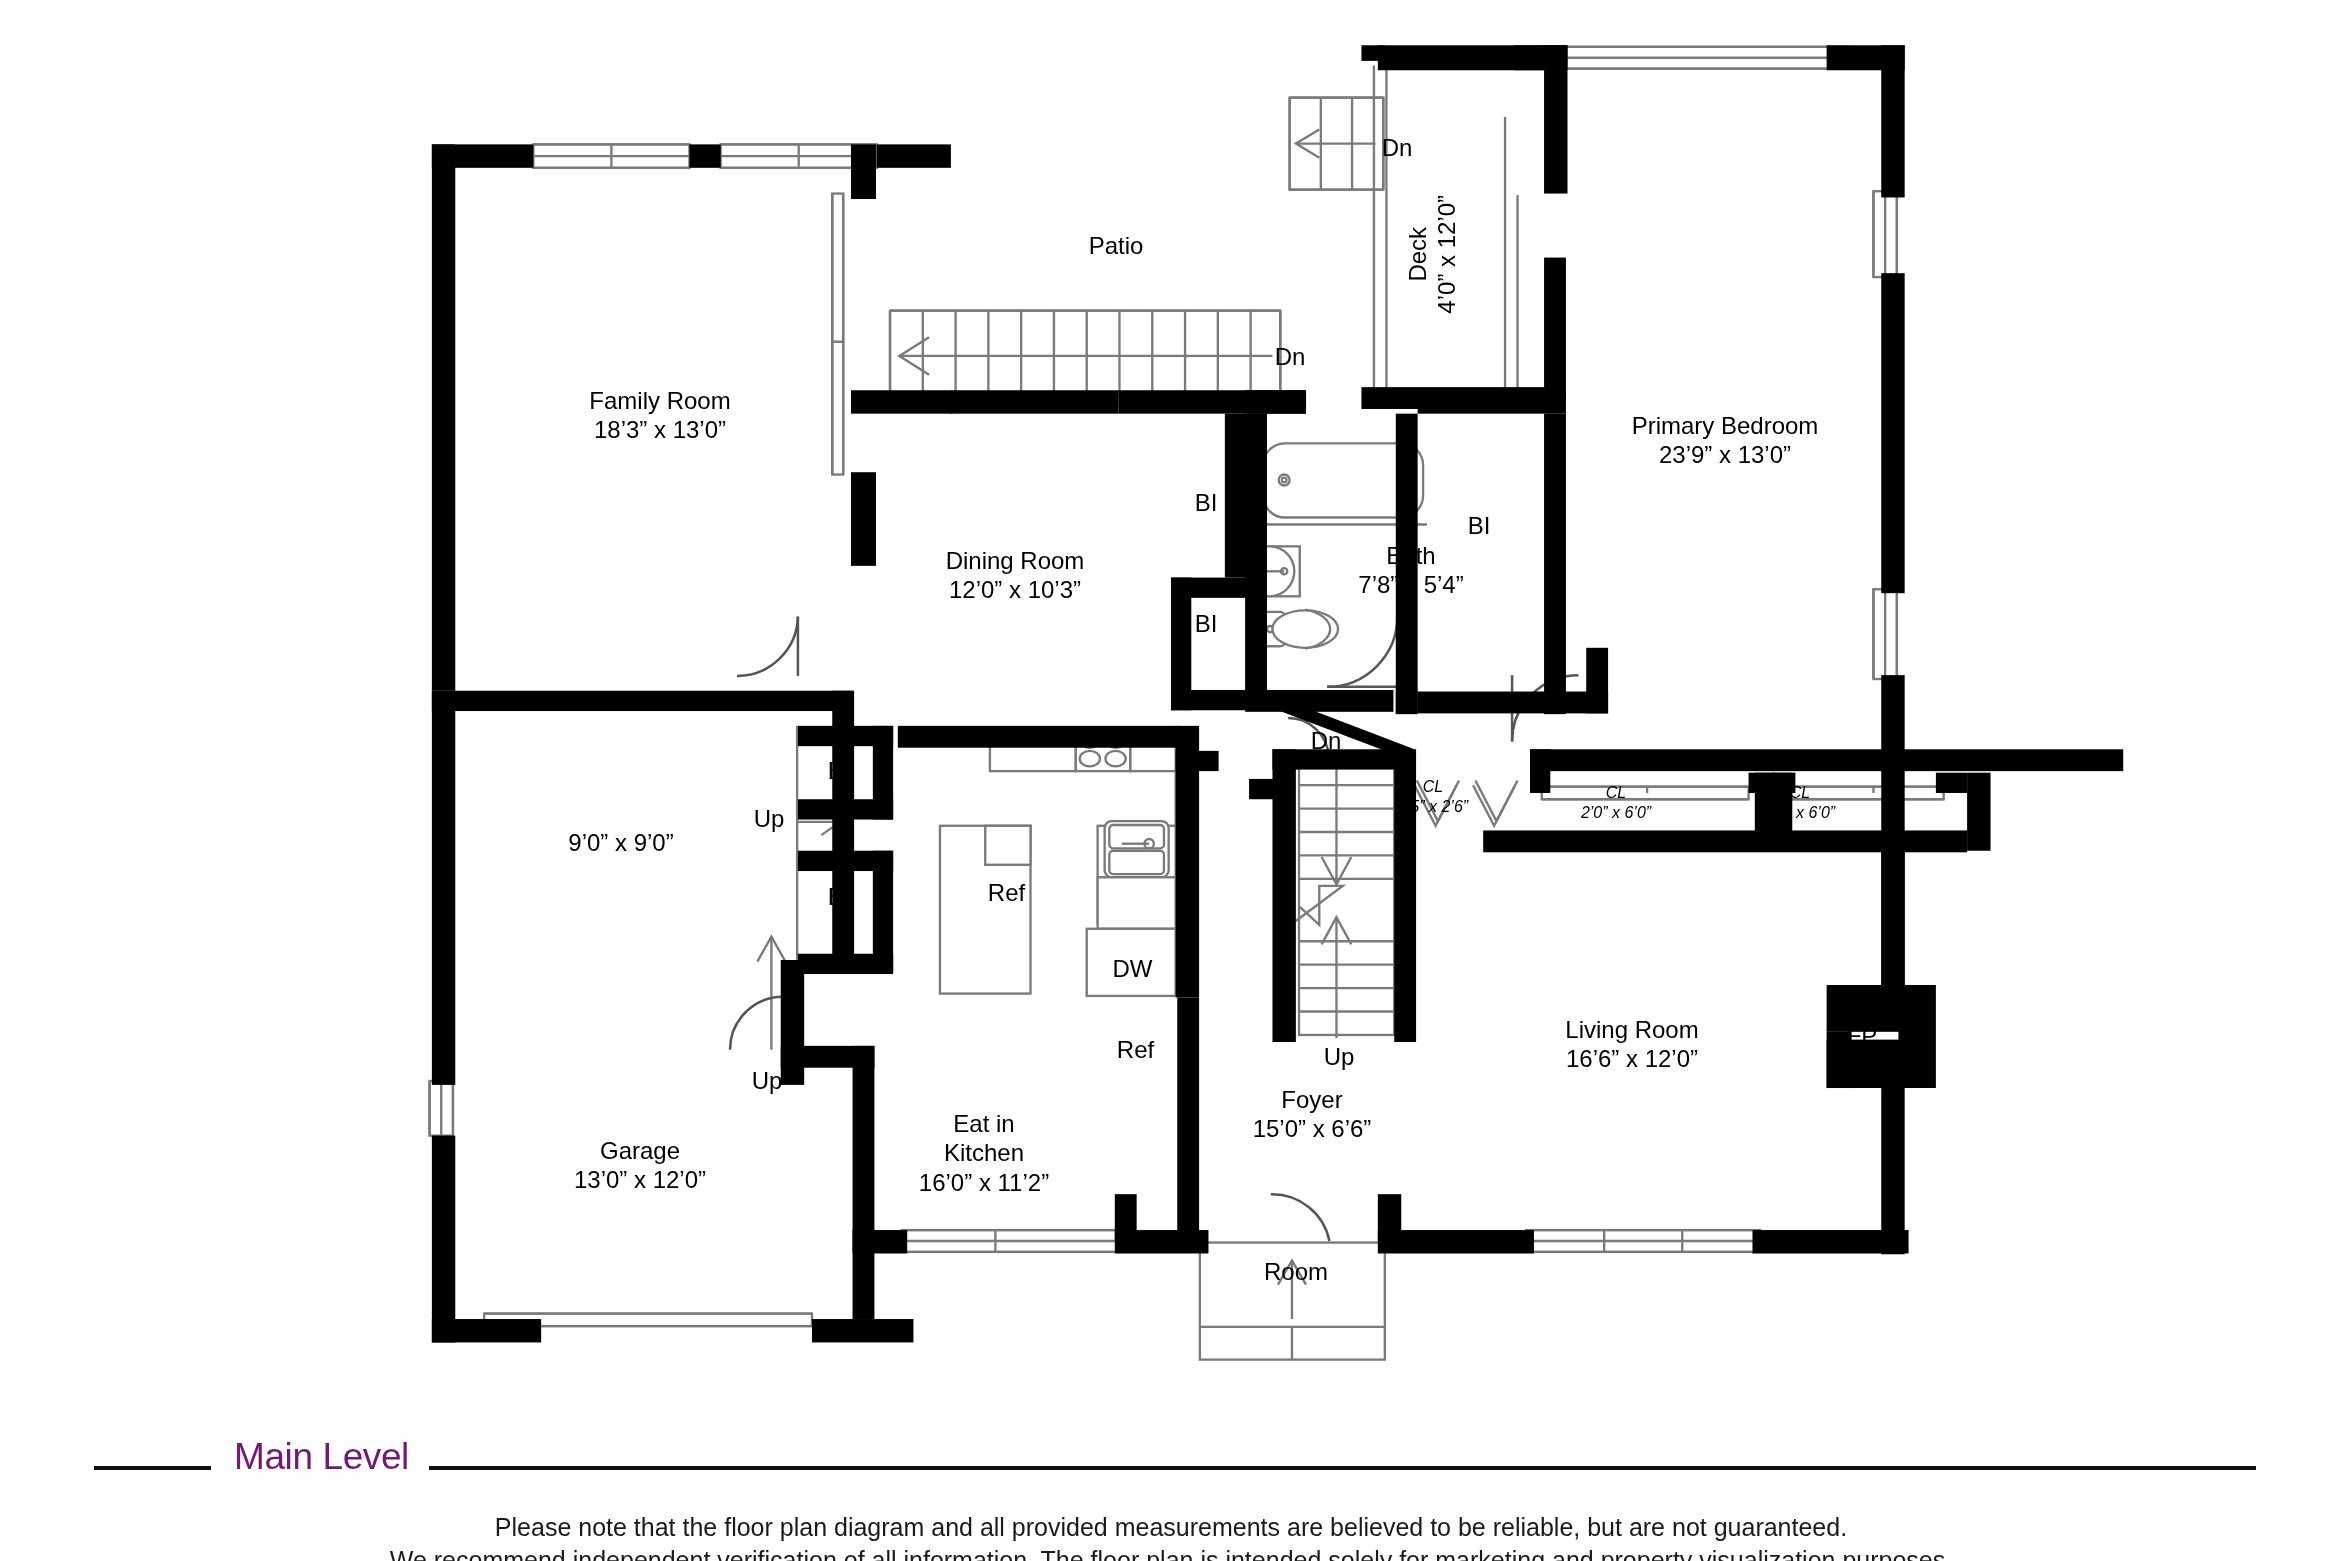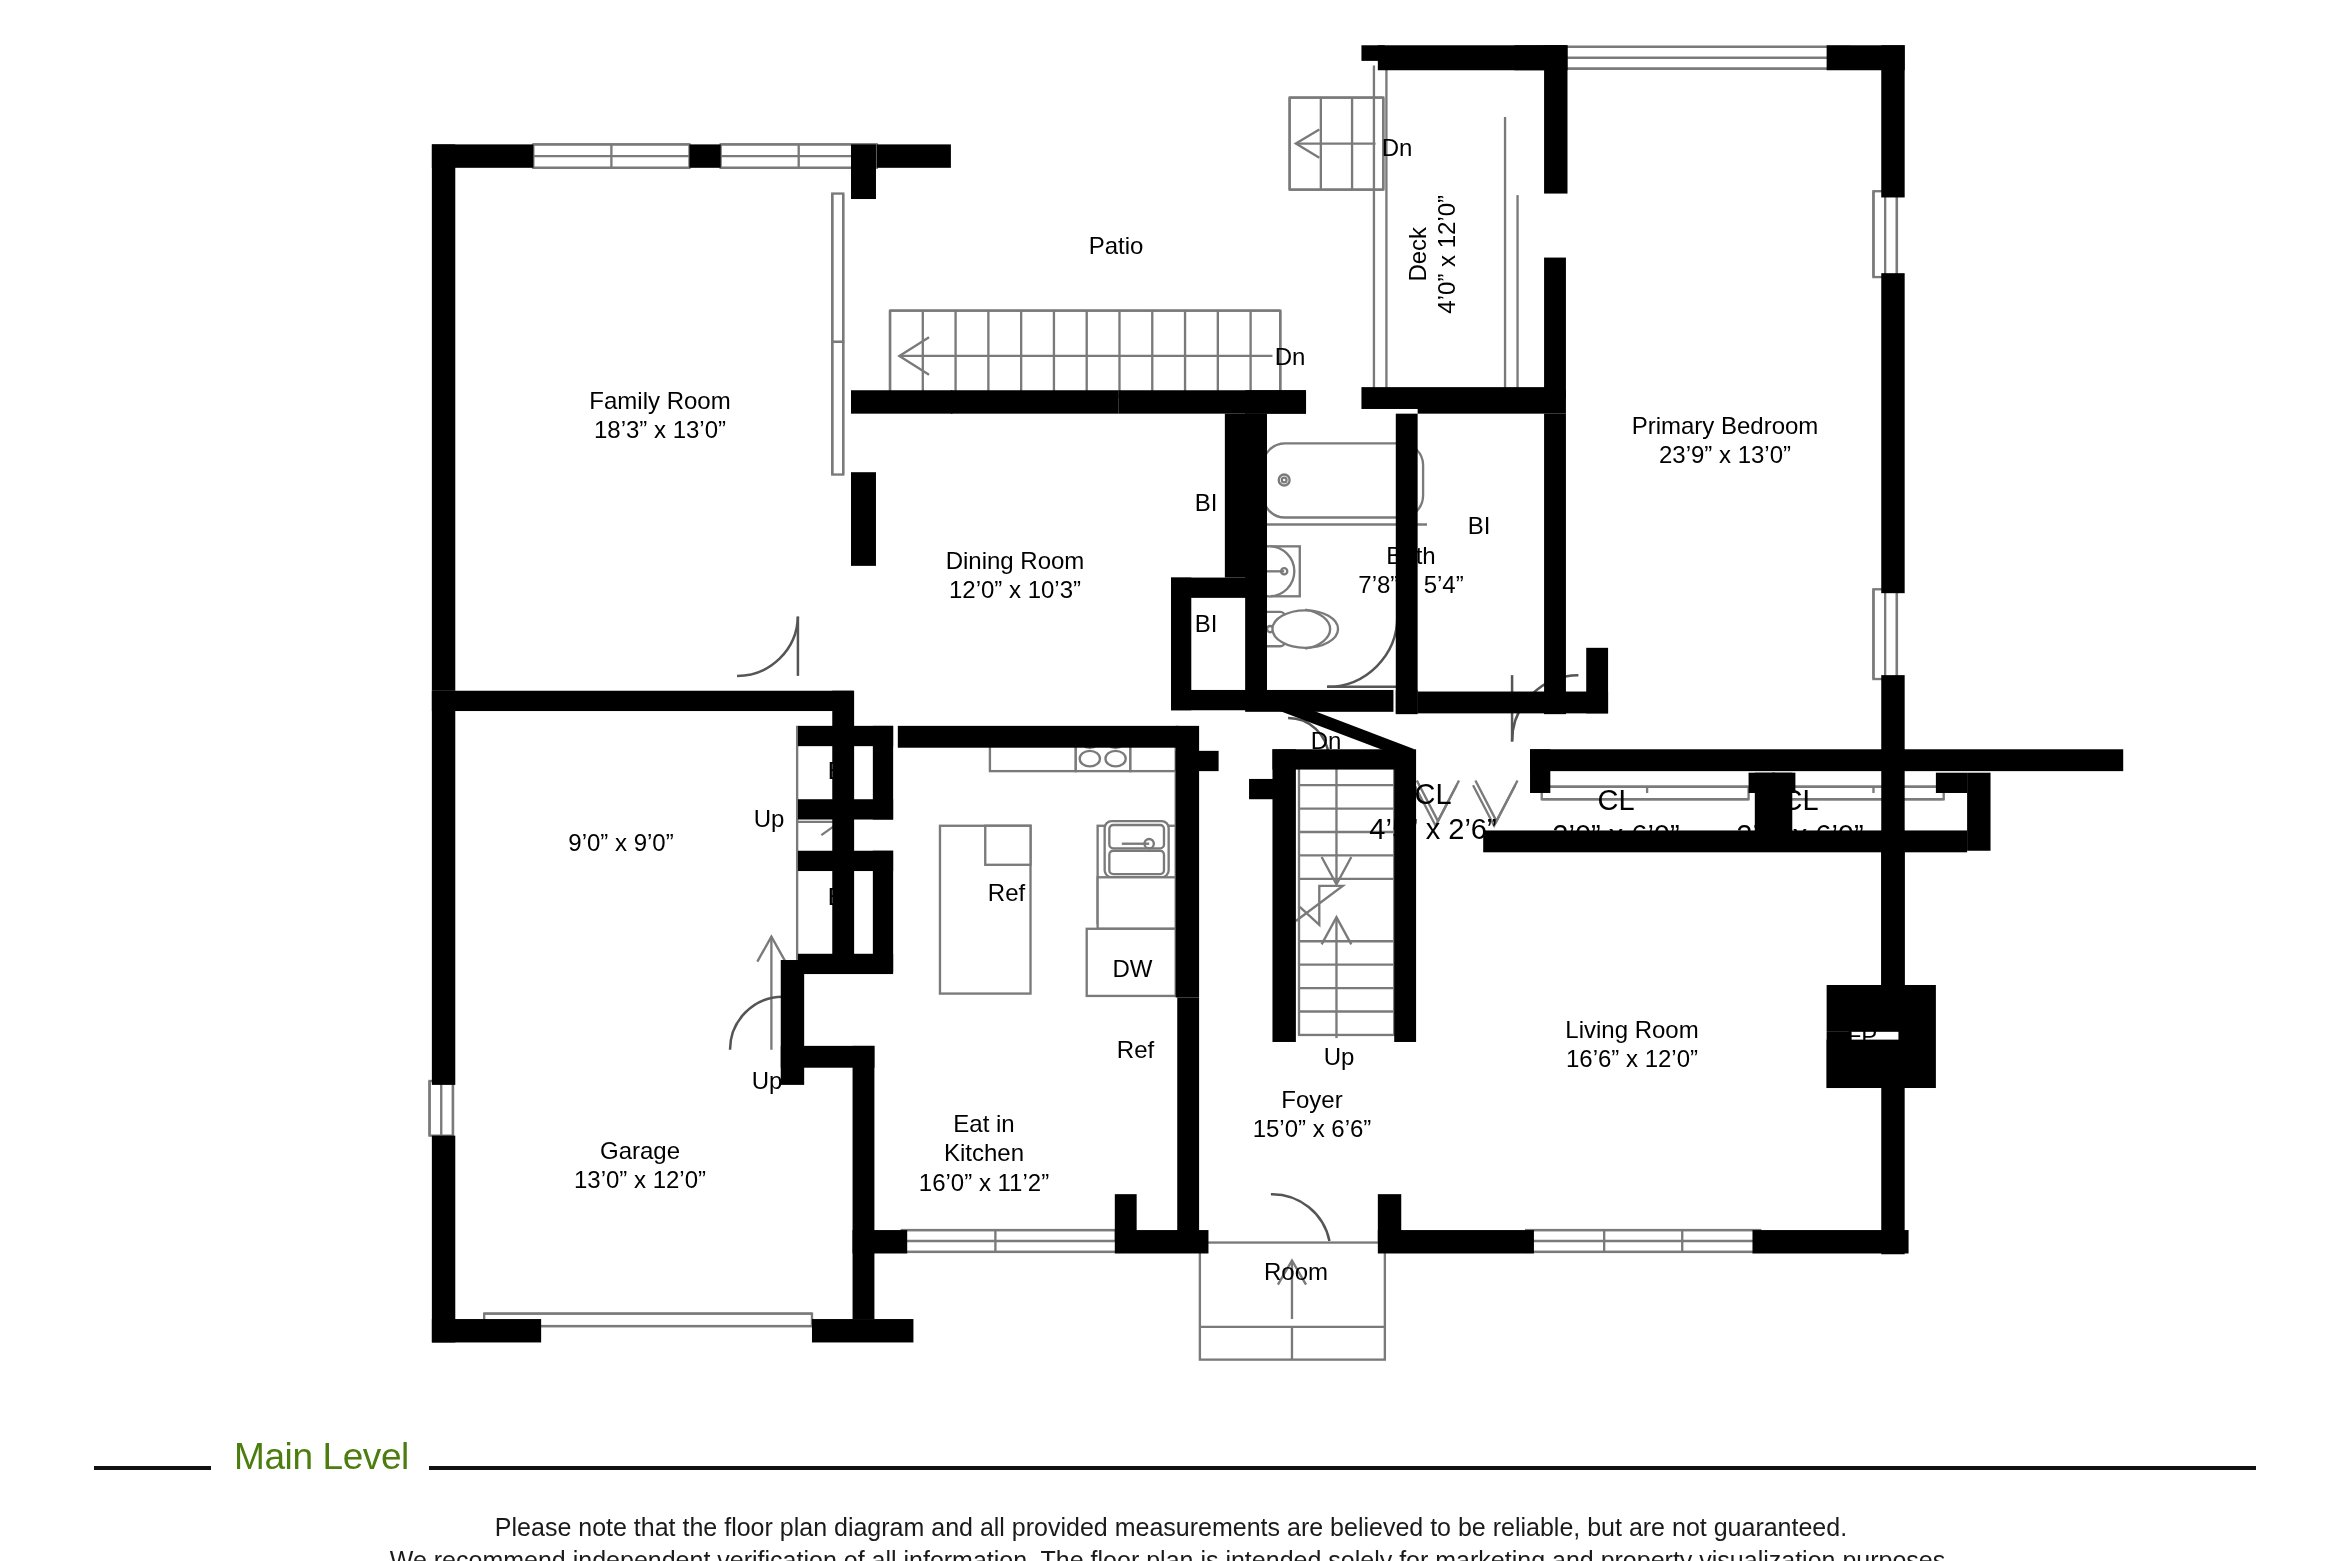--- a/index.html
+++ b/index.html
@@ -35,21 +35,21 @@
     text-align: center;
     line-height: 1.22;
     white-space: nowrap;
     color: #000;
     font-family: "Liberation Sans", sans-serif;
     pointer-events: none;
   }
   .lbl .name { display: block; }
   .lbl .dim  { display: block; }
   .room-lbl { font-size: 24px; }
-  .small-lbl { font-size: 29px; }
+  .small-lbl { font-size: 16px; font-style: italic; }
   .tag-lbl  { font-size: 24px; }
   .rot90 {
     transform-origin: 50% 50%;
     transform: rotate(-90deg);
   }
   
   #footer {
     position: absolute;
     left: 0;
     top: 1436px;
@@ -68,21 +68,21 @@
   #rule-left  { left: 94px;  width: 117px; }
   #rule-right { left: 429px;  width: 1827px; }
   #level-title {
     position: absolute;
     left: 234px;
     top: 0px;
     font-size: 37px;
     font-family: "Liberation Sans Narrow","Liberation Sans", sans-serif;
     font-stretch: condensed;
     letter-spacing: -0.4px;
-    color: #4d7c0f;
+    color: #701a75;
   }
   #disclaimer {
     position: absolute;
     left: 0;
     top: 1511px;
     width: 2342px;
     text-align: center;
     font-size: 25px;
     line-height: 1.30;
     font-family: "Liberation Sans Narrow","Liberation Sans", sans-serif;

